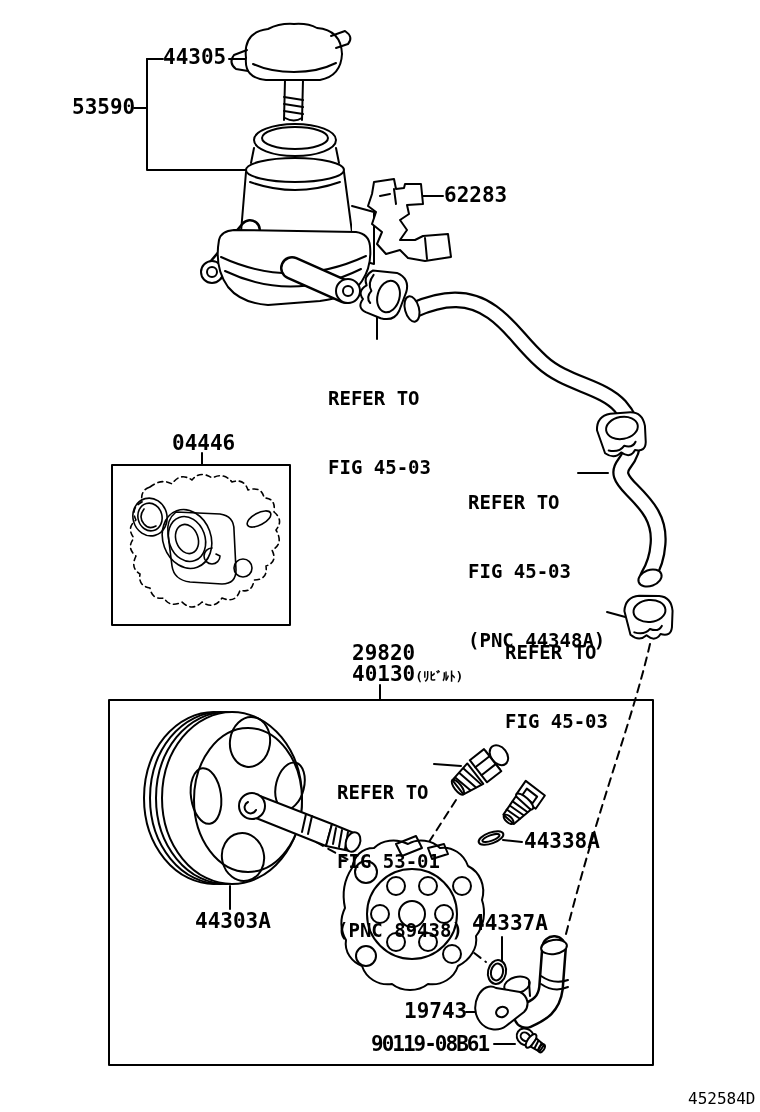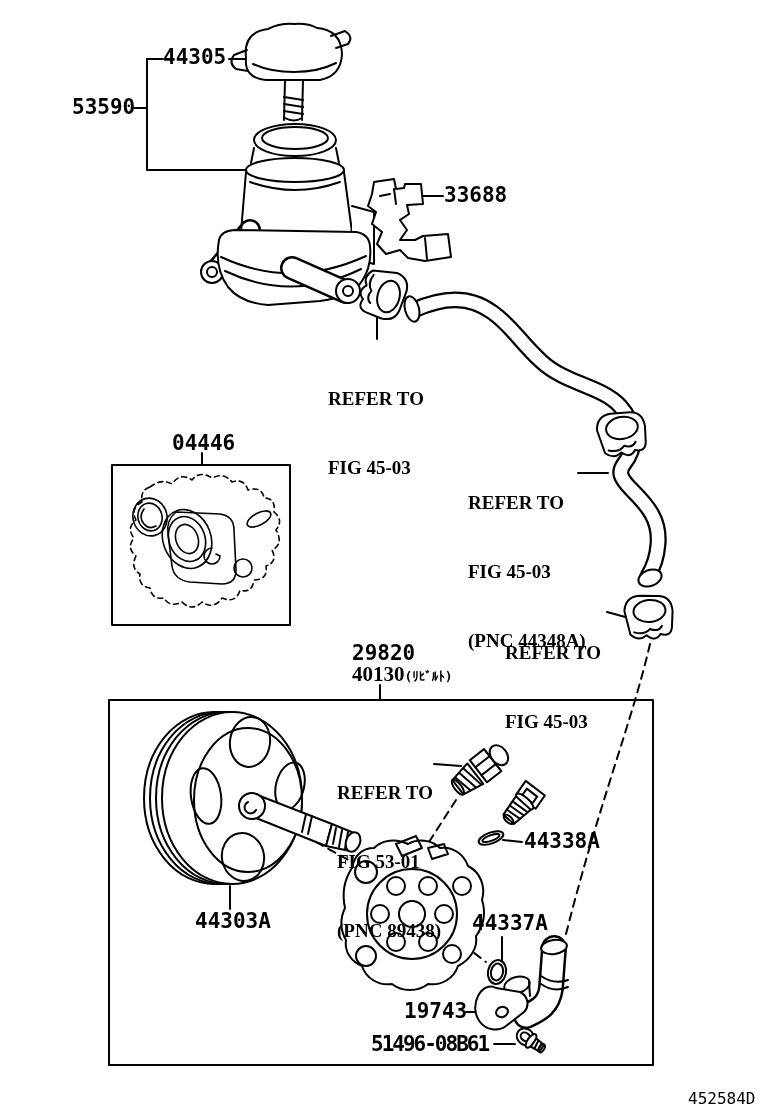--- a/index.html
+++ b/index.html
@@ -1,24 +1,24 @@
 <!DOCTYPE html>
 <html><head>
 <meta charset="utf-8">
 <style>
   html,body{margin:0;padding:0;background:#fff;}
   .stage{position:relative;width:760px;height:1112px;background:#fff;overflow:hidden;
          font-family:"DejaVu Sans Mono","Liberation Mono",monospace;color:#000;}
   .stage svg{position:absolute;left:0;top:0;}
   .lbl{position:absolute;font-weight:bold;font-size:21px;line-height:21px;white-space:pre;letter-spacing:0;}
   .lbl.tight{letter-spacing:-2px;}
-  .note{position:absolute;font-weight:bold;font-size:19px;line-height:23px;white-space:pre;font-family:Liberation Serif, serif;}
+  .note{position:absolute;font-weight:bold;font-size:19px;line-height:23px;white-space:pre;}
   .note span{display:block;}
   .reman{position:absolute;font-weight:bold;white-space:pre;}
-  .reman .num{font-size:21px;font-family:Liberation Serif, serif;}
+  .reman .num{font-size:21px;}
   .reman .suf{font-size:13px;}
   .code{position:absolute;font-weight:normal;font-size:16px;}
   svg *{vector-effect:non-scaling-stroke;}
 </style>
 </head>
 <body>
 
 <div class="stage">
 
 <svg width="760" height="1112" viewBox="0 0 760 1112" fill="none" stroke="#000" stroke-width="2" stroke-linecap="round" stroke-linejoin="round">
@@ -221,29 +221,29 @@
     <ellipse cx="-2" cy="0" rx="5" ry="4"></ellipse>
     <ellipse cx="5" cy="0" rx="3.5" ry="8" fill="#fff"></ellipse>
     <path d="M8,-5 L18,-4 L18,4 L8,5 Z" fill="#fff"></path>
     <path d="M11,-4 L12,4 M15,-4 L16,4"></path>
     <ellipse cx="18" cy="0" rx="2.5" ry="4.5"></ellipse>
   </g>
 </svg>
 
 <div class="lbl" style="left:163px;top:47px">44305</div>
 <div class="lbl" style="left:72px;top:97px">53590</div>
-<div class="lbl" style="left:444px;top:185px">33688</div>
+<div class="lbl" style="left:444px;top:185px">62283</div>
 <div class="lbl" style="left:172px;top:433px">04446</div>
 <div class="lbl" style="left:352px;top:643px">29820</div>
 <div class="reman" style="left:352px;top:662px"><span class="num">40130</span><span class="suf">(ﾘﾋﾞﾙﾄ)</span></div>
 <div class="lbl" style="left:195px;top:911px">44303A</div>
 <div class="lbl" style="left:524px;top:831px">44338A</div>
 <div class="lbl" style="left:472px;top:913px">44337A</div>
 <div class="lbl" style="left:404px;top:1001px">19743</div>
-<div class="lbl tight" style="left:371px;top:1034px">51496-08B61</div>
+<div class="lbl tight" style="left:371px;top:1034px">90119-08B61</div>
 
 <div class="note" style="left:328px;top:341px">
   <span>REFER TO</span>
   <span>FIG 45-03</span>
 </div>
 <div class="note" style="left:468px;top:445px">
   <span>REFER TO</span>
   <span>FIG 45-03</span>
   <span>(PNC 44348A)</span>
 </div>

